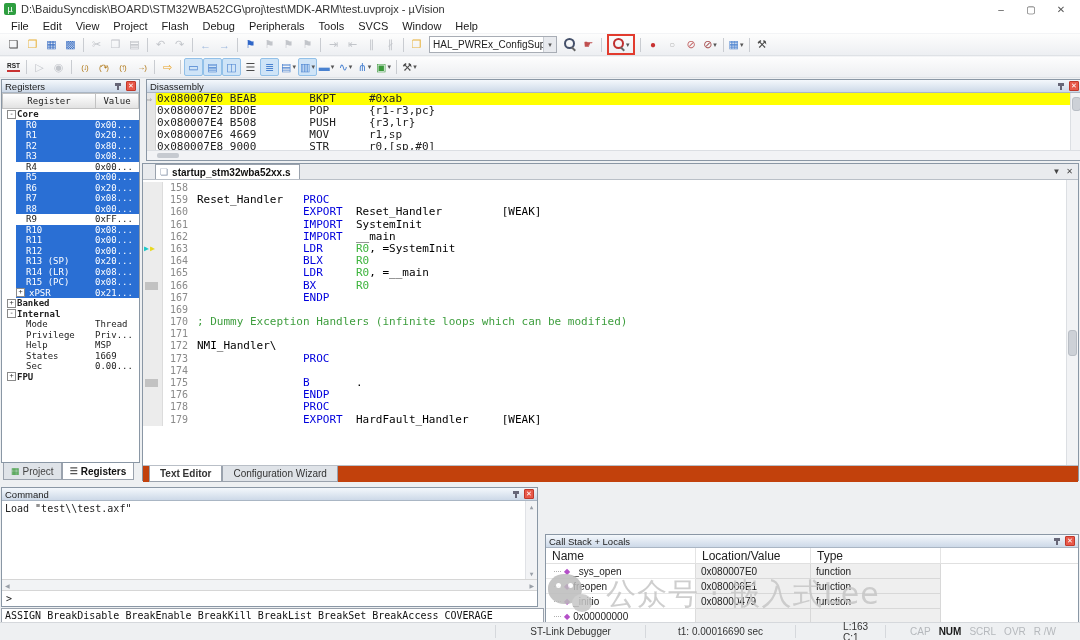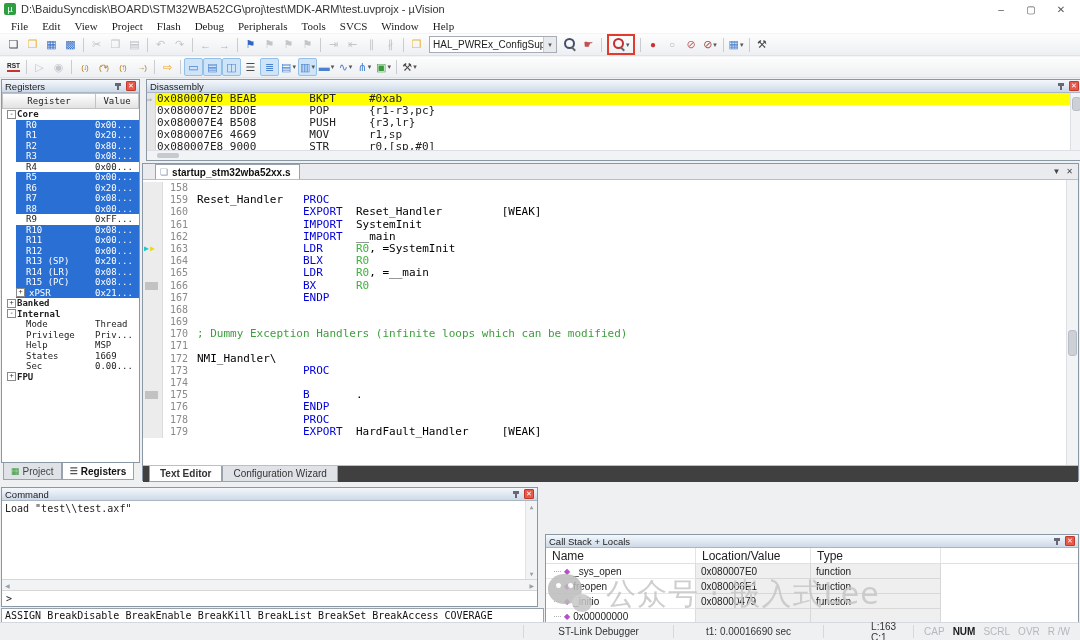--- a/index.html
+++ b/index.html
@@ -5,21 +5,21 @@
   *{box-sizing:border-box;margin:0;padding:0;}
   html,body{width:1080px;height:640px;}
   body{position:relative;font-family:"Liberation Sans",sans-serif;background:#eef0f2;overflow:hidden;color:#222;}
 
   
   #titlebar{position:absolute;left:0;top:0;width:100%;height:18px;background:#fff;display:flex;align-items:center;padding:0 4px;font-size:11px;color:#333;}
   #app-icon{width:12px;height:12px;background:#2e9e40;border-radius:2px;color:#fff;font-size:9px;line-height:12px;text-align:center;margin-right:5px;flex:none;}
   #title-text{flex:1;white-space:nowrap;overflow:hidden;}
   .wctl{width:30px;text-align:center;color:#555;font-size:10px;}
   #menubar{position:absolute;top:18px;left:0;width:100%;height:15px;background:#fff;display:flex;align-items:center;padding-left:4px;font-size:11px;}
-  .mi{padding:0 7px;color:#1a1a1a;font-family:Liberation Serif, serif;}
+  .mi{padding:0 7px;color:#1a1a1a;}
 
   
   .toolbar{position:absolute;left:0;width:100%;background:linear-gradient(#fdfdfd,#edeff2);border-top:1px solid #f3f4f6;border-bottom:1px solid #dfe2e6;display:flex;align-items:center;padding-left:4px;}
   #tb1{top:33px;height:23px;} #tb2{top:56px;height:22px;}
   .tsep{width:1px;height:14px;background:#c9ccd1;margin:0 3px;flex:none;}
   .tbi{height:18px;min-width:19px;display:inline-flex;align-items:center;justify-content:center;font-size:11px;padding:0 1px;flex:none;}
   .tbi.hl{background:#cfe4f7;border:1px solid #92c0e8;border-radius:2px;}
   .g{display:inline-block;}
   .ink{color:#4a4a4a}.folder{color:#e8b33c}.save{color:#3a6fc4}.paste{color:#b9bcc1}
   .dis{color:#c2c5ca}.nav{color:#9db8dd}.flagc{color:#2f66c8}.hand{color:#c05050}
@@ -84,21 +84,21 @@
   #ecode{position:relative;height:285px;overflow:hidden;font-family:"DejaVu Sans Mono",monospace;font-size:11px;padding-top:2px;}
   .eline{display:flex;height:12.2px;line-height:12.2px;}
   .emargin{width:20px;flex:none;background:#ececec;border-right:1px solid #dcdcdc;position:relative;}
   .blk{position:absolute;left:2px;top:2px;width:13px;height:8px;background:#c2c2c2;}
   .arrA{position:absolute;left:1px;top:0;font-size:8px;color:#18c8c8;}
   .arrB{position:absolute;left:7px;top:0;font-size:8px;color:#e8d81e;}
   .lineno{width:34px;flex:none;text-align:right;padding-right:9px;color:#8a8a8a;font-size:10px;}
   .epre{white-space:pre;font-family:inherit;}
   .seg-p{color:#000}.seg-k{color:#0000dd}.seg-r{color:#3cb43c}.seg-g{color:#3e9e3e}
   #evscroll{position:absolute;right:0;top:16px;width:12px;height:285px;background:#f2f3f5;border-left:1px solid #dcdfe3;}
-  #ebottomtabs{height:17px;border-top:1px solid #b9bfc7;background:#404040;display:flex;padding-left:6px;}
+  #ebottomtabs{height:17px;border-top:1px solid #b9bfc7;background:#c2410c;display:flex;padding-left:6px;}
   .btab{height:16px;padding:0 10px;font-size:10px;display:flex;align-items:center;border:1px solid #9aa2ad;border-top:none;background:#dfe3e8;color:#333;}
   .btab.active{background:#fff;font-weight:bold;}
 
   
   #left-tabs{position:absolute;left:1px;top:463px;width:139px;height:18px;display:flex;padding-left:2px;}
   .ltab{height:17px;display:flex;align-items:center;gap:3px;padding:0 7px;font-size:10px;border:1px solid #9aa2ad;border-top:none;background:#dfe3e8;color:#444;}
   .ltab.active{background:#fff;font-weight:bold;color:#111;}
   .ltab .ic{font-size:9px;}
   .ic-green{color:#3a9a3a}.ic-grey{color:#555}
 
@@ -126,21 +126,21 @@
   #cstabs{position:absolute;left:0;bottom:0;height:17px;display:flex;padding-left:2px;}
   .cstab{height:16px;display:flex;align-items:center;gap:3px;padding:0 6px;font-size:9.5px;border:1px solid #9aa2ad;border-top:none;background:#e6e9ed;color:#666;}
   .cstab.active{background:#fff;font-weight:bold;color:#111;}
   .cstab .ic{font-size:8px;color:#4a82d0;}
 
   
   #statusbar{position:absolute;left:0;top:622px;width:100%;height:18px;background:#eef0f2;border-top:1px solid #d5d8dc;display:flex;align-items:center;font-size:10px;color:#333;}
   .sspacer{flex:1;}
   .scell{width:150px;display:flex;align-items:center;justify-content:center;height:13px;border-left:1px solid #d5d8dc;}
   .scell.small{width:90px;padding-left:47px;}
-  #flags{display:flex;padding:0 6px;border-left:1px solid #d5d8dc;height:13px;align-items:center;}
+  #flags{display:flex;padding:0 20px;border-left:1px solid #d5d8dc;height:13px;align-items:center;}
   .flag{padding:0 4px;color:#b5b8bc;}
   .flag.on{color:#1a1a1a;font-weight:bold;}
 
   
   #watermark{position:absolute;left:548px;top:570px;width:520px;height:48px;display:flex;align-items:center;gap:12px;z-index:60;pointer-events:none;opacity:.85;}
   .wm-icon{position:relative;width:46px;height:40px;flex:none;}
   .wm-big{position:absolute;left:0;top:0;width:34px;height:30px;background:#bcbcbc;border-radius:48%;}
   .wm-big::before,.wm-big::after{content:"";position:absolute;top:9px;width:5px;height:5px;background:#fff;border-radius:50%;}
   .wm-big::before{left:8px;}.wm-big::after{left:20px;}
   .wm-small{position:absolute;right:2px;bottom:2px;width:20px;height:18px;background:#c6c6c6;border-radius:50%;}
@@ -665,25 +665,20 @@
           <span class="emargin">
             <span class="blk"></span>
           </span>
           <span class="lineno">166</span>
           <span class="epre"><span class="seg-p">                </span><span class="seg-k">BX</span><span class="seg-p">      </span><span class="seg-r">R0</span></span>
         </div>
         <div class="eline">
           <span class="emargin"></span>
           <span class="lineno">167</span>
           <span class="epre"><span class="seg-p">                </span><span class="seg-k">ENDP</span></span>
-        </div>
-        <div class="eline">
-          <span class="emargin"></span>
-          <span class="lineno">168</span>
-          <span class="epre"></span>
         </div>
         <div class="eline">
           <span class="emargin"></span>
           <span class="lineno">169</span>
           <span class="epre"></span>
         </div>
         <div class="eline">
           <span class="emargin"></span>
           <span class="lineno">170</span>
           <span class="epre"><span class="seg-g">; Dummy Exception Handlers (infinite loops which can be modified)</span></span>

